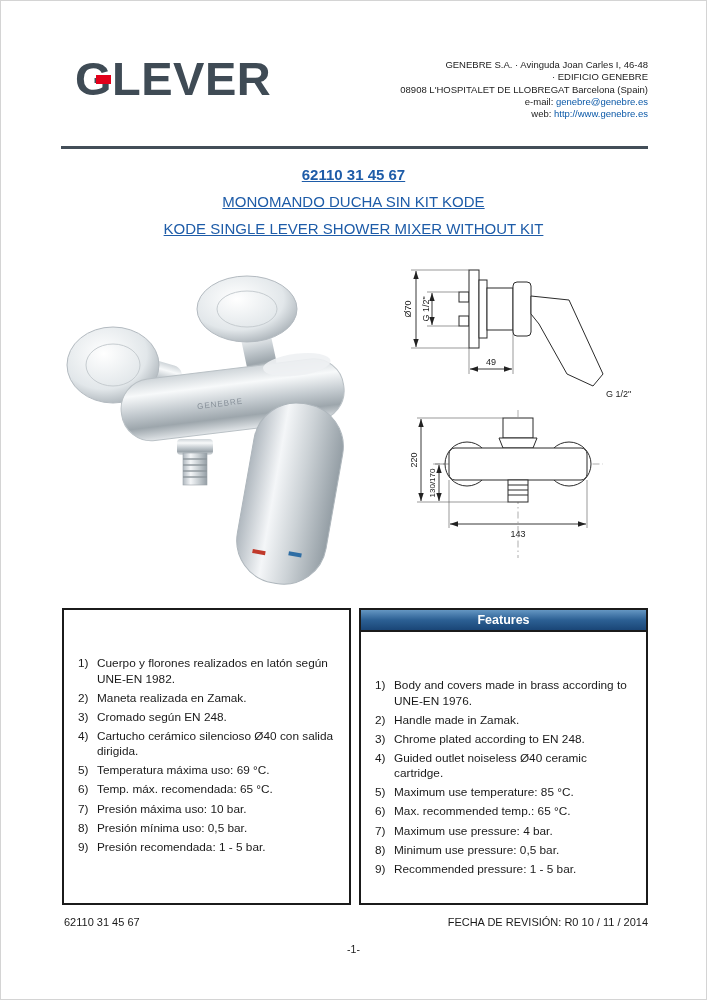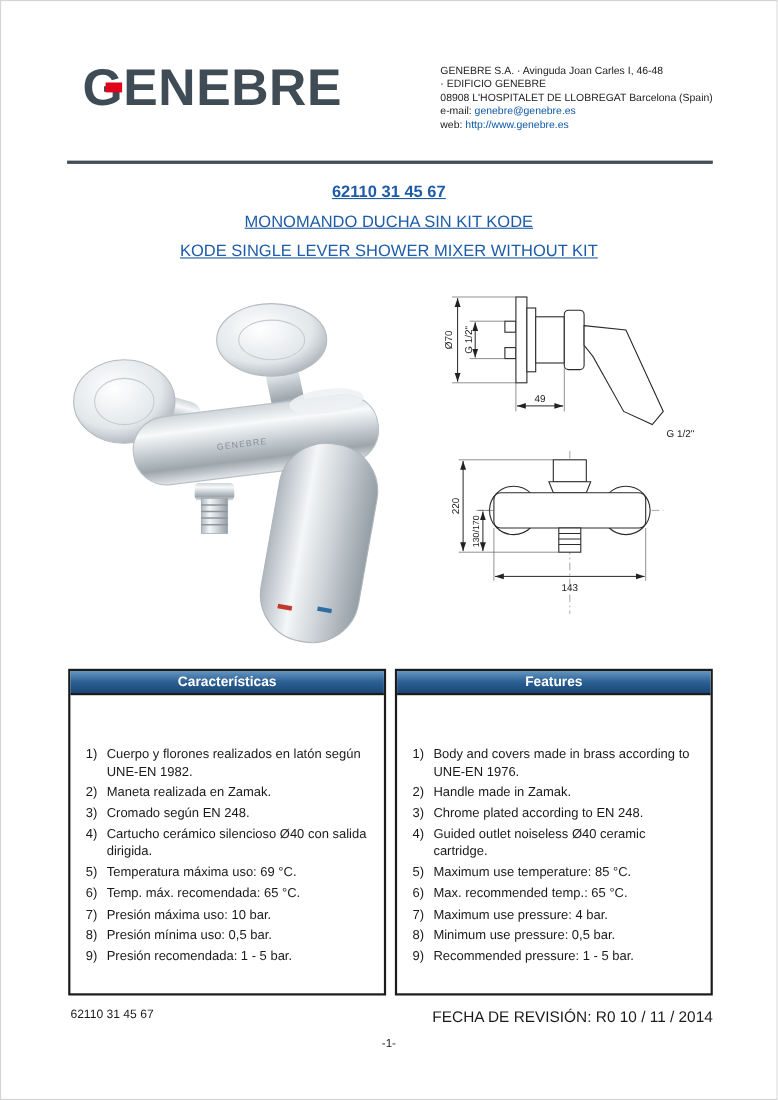--- a/index.html
+++ b/index.html
@@ -9,21 +9,21 @@
     background:#ffffff; border:1px solid #d4d4d4; overflow:hidden;
     font-family:"Liberation Sans", sans-serif; color:#1a1a1a;
   }
 
   
   .logo { position:absolute; left:74px; top:54px; font-weight:bold;
           font-size:47px; letter-spacing:0.5px; color:#3f4b55; line-height:1; }
   .logo-g-wrap { position:relative; display:inline-block; }
   .g-bar { position:absolute; right:1px; top:20px; width:15px; height:9px; background:#e2001a; }
 
-  .addr { position:absolute; right:58px; top:58px; 
+  .addr { position:absolute; right:58px; top:58px; text-align:right;
           font-size:9.5px; line-height:12.3px; color:#222; }
   .addr .lnk { color:#0b59a8; cursor:pointer; }
 
   .rule { position:absolute; left:60px; right:58px; top:145px; height:3px; background:#434e58; }
 
   
   .titleblock { position:absolute; left:0; right:0; top:165px; text-align:center; color:#1e5ca8; }
   .t { font-size:15px; margin-bottom:10px; text-decoration:underline; }
   .t.code { font-weight:bold; }
 
@@ -41,30 +41,30 @@
               color:#fff; font-weight:bold; font-size:12.5px;
               background:linear-gradient(180deg,#6496c2 0%, #2c6094 50%, #1a4677 100%);
               border-bottom:2px solid #1b1b1b; }
   .spec-body { padding:46px 10px 0 8px; font-size:11.8px; line-height:1.32; }
   .spec-item { display:flex; margin-bottom:3.5px; }
   .spec-item .num { flex:0 0 25px; padding-left:6px; }
   .spec-item .txt { flex:1; padding-right:2px; }
 
   
   .f-code { position:absolute; left:63px;  top:915px; font-size:11px; }
-  .f-rev  { position:absolute; right:58px; top:915px; font-size:14px; }
+  .f-rev  { position:absolute; right:58px; top:915px; font-size:11px; }
   .f-page { position:absolute; left:0; right:0; top:942px; text-align:center; font-size:10.5px; }
 </style>
 </head>
 <body>
 
 <div class="page">
 
   <div class="logo">
-    <span class="logo-g-wrap"><span>G</span><span class="g-bar"></span></span><span>ENEBRE</span>
+    <span class="logo-g-wrap"><span>G</span><span class="g-bar"></span></span><span>LEVER</span>
   </div>
 
   <div class="addr">
     <div>GENEBRE S.A. · Avinguda Joan Carles I, 46-48</div>
     <div>· EDIFICIO GENEBRE</div>
     <div>08908 L'HOSPITALET DE LLOBREGAT Barcelona (Spain)</div>
     <div><span>e-mail: </span><a class="lnk">genebre@genebre.es</a></div>
     <div><span>web: </span><a class="lnk">http://www.genebre.es</a></div>
   </div>
 
@@ -204,21 +204,20 @@
         <line x1="40" y1="209" x2="40" y2="245" marker-start="url(#arwS)" marker-end="url(#arw)"></line>
         <line x1="51" y1="268" x2="187" y2="268" marker-start="url(#arwS)" marker-end="url(#arw)"></line>
       </g>
       <text transform="rotate(-90 18 204)" x="18" y="204" text-anchor="middle" font-size="9" fill="#222">220</text>
       <text transform="rotate(-90 36 227)" x="36" y="227" text-anchor="middle" font-size="8" fill="#222">130/170</text>
       <text x="119" y="281" text-anchor="middle" font-size="9" fill="#222">143</text>
     </svg>
   </div>
 
   <section class="spec es">
-    <div class="spec-hdr">Características</div>
     <div class="spec-body">
       <div class="spec-item">
           <span class="num">1)</span>
           <span class="txt">Cuerpo y florones realizados en latón según UNE-EN 1982.</span>
         </div>
       <div class="spec-item">
           <span class="num">2)</span>
           <span class="txt">Maneta realizada en Zamak.</span>
         </div>
       <div class="spec-item">

